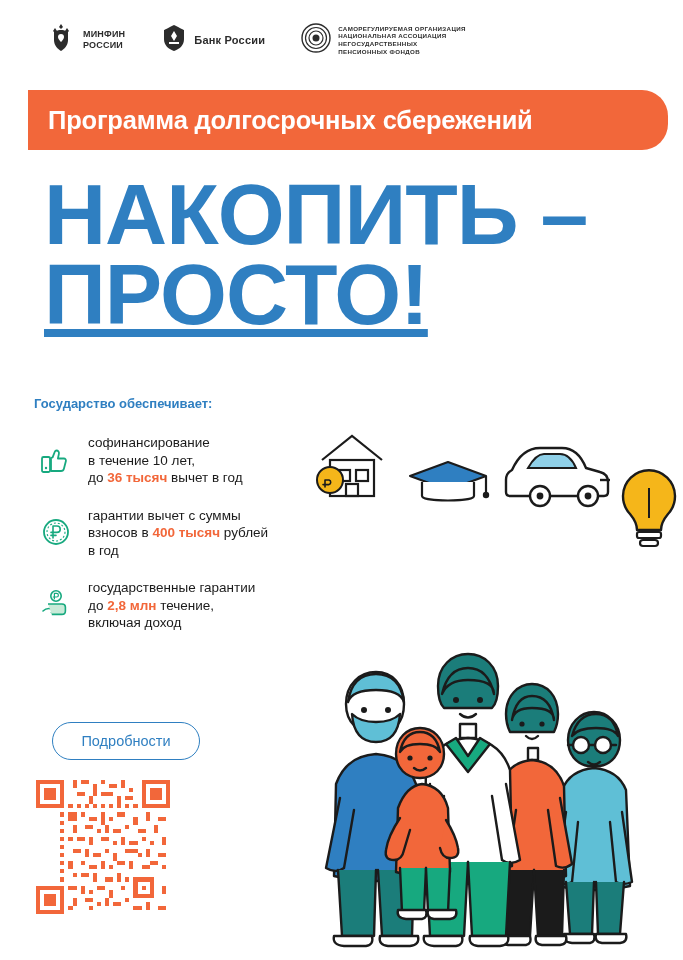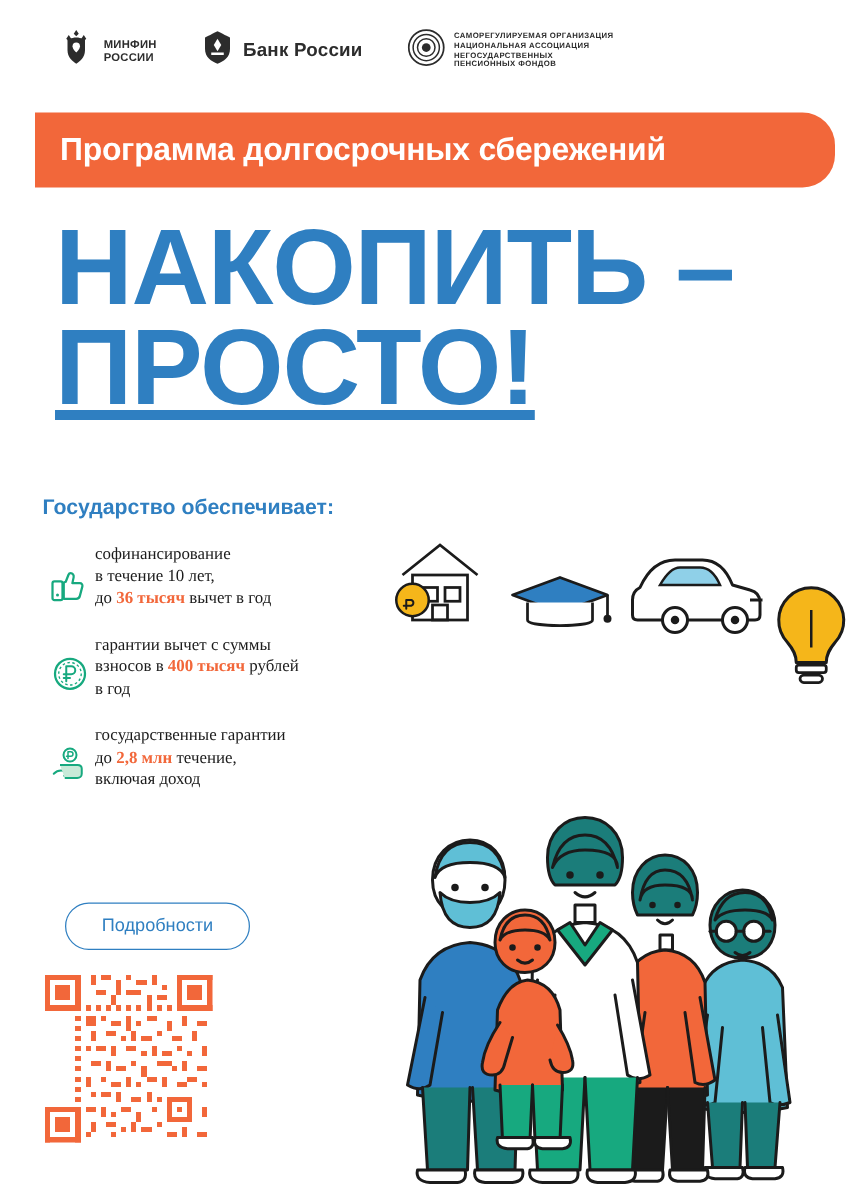--- a/index.html
+++ b/index.html
@@ -79,36 +79,35 @@
     line-height: 80px;
     letter-spacing: -1px;
   }
   .headline .l2 { display: block; text-decoration: underline; }
 
   
   .subhead {
     position: absolute;
     top: 396px; left: 34px;
     color: #2f7fc1;
-    font-size: 17px;
+    font-size: 13px;
     font-weight: bold;
   }
 
   
   .benefits {
     position: absolute;
     top: 432px; left: 38px;
     width: 300px;
   }
   .benefit {
     display: flex;
-    align-items: flex-end;
-    gap: 2px;
+    align-items: center;
+    gap: 14px;
     margin-bottom: 18px;
-    font-family: Liberation Serif, serif;
   }
   .benefit-icon {
     flex: 0 0 36px;
     width: 36px; height: 40px;
     display: flex; align-items: center; justify-content: center;
   }
   .benefit-text {
     font-size: 13.5px;
     line-height: 17.5px;
     color: #1b1b1b;
@@ -176,21 +175,21 @@
     </div>
 
     <div class="logo">
       <span class="logo-mark">
         <svg width="26" height="28" viewBox="0 0 26 28">
           <path d="M13 1 C7 4 3 6 3 6 L3 15 C3 22 8 25 13 27 C18 25 23 22 23 15 L23 6 C23 6 19 4 13 1 Z" fill="#2c2c2c"></path>
           <path d="M13 7 L16 12 L13 17 L10 12 Z" fill="#ffffff"></path>
           <rect x="8" y="18" width="10" height="2" fill="#ffffff"></rect>
         </svg>
       </span>
-      <span class="logo-text" style="font-size:15px;line-height:14px;text-transform:none;">Банк России</span>
+      <span class="logo-text" style="font-size:11px;line-height:14px;text-transform:none;">Банк России</span>
     </div>
 
     <div class="logo">
       <span class="logo-mark">
         <svg width="30" height="30" viewBox="0 0 30 30">
           <circle cx="15" cy="15" r="14" fill="none" stroke="#2c2c2c" stroke-width="1.4"></circle>
           <circle cx="15" cy="15" r="10.5" fill="none" stroke="#2c2c2c" stroke-width="1.2"></circle>
           <circle cx="15" cy="15" r="7" fill="none" stroke="#2c2c2c" stroke-width="1.2"></circle>
           <circle cx="15" cy="15" r="3.5" fill="#2c2c2c"></circle>
         </svg>

